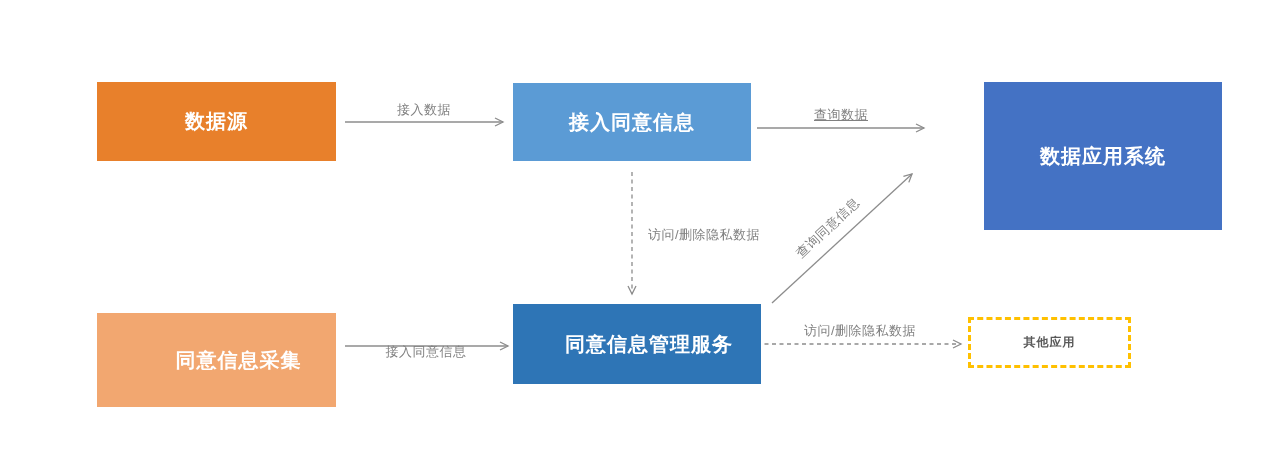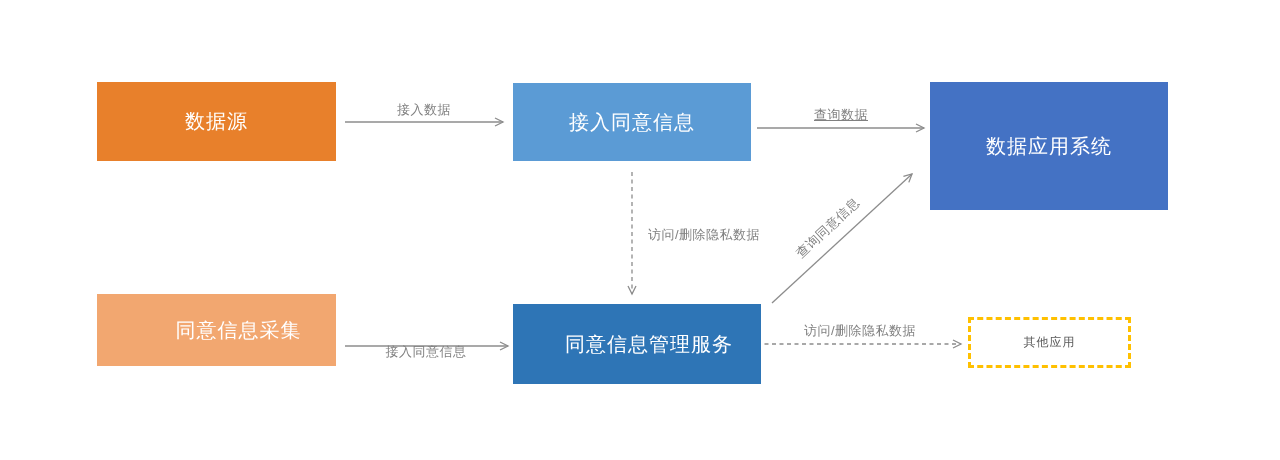--- a/index.html
+++ b/index.html
@@ -17,25 +17,26 @@
   }
   .node {
     position: absolute;
     display: flex;
     align-items: center;
     justify-content: center;
     color: #ffffff;
     font-size: 20px;
     letter-spacing: 1px;
     box-sizing: border-box;
+    font-weight: bold;
   }
   .node-data-source        { left: 97px;  top: 82px;  width: 239px; height: 79px;  }
   .node-dataset-mgmt       { left: 513px; top: 83px;  width: 238px; height: 78px;  }
-  .node-data-app-system    { left: 930px; top: 82px;  width: 238px; height: 128px; }
-  .node-consent-collection { left: 97px;  top: 294px; width: 239px; height: 72px; padding-left: 44px;  }
+  .node-data-app-system    { left: 984px; top: 82px;  width: 238px; height: 148px; }
+  .node-consent-collection { left: 97px;  top: 313px; width: 239px; height: 94px; padding-left: 44px;  }
   .node-consent-mgmt       { left: 513px; top: 304px; width: 248px; height: 80px; padding-left: 24px;  }
   .node-other-apps {
     left: 968px; top: 317px; width: 163px; height: 51px;
     background: #ffffff;
     font-size: 12px;
     letter-spacing: 1px;
   }
   .arrow-svg {
     position: absolute;
     left: 0; top: 0;

